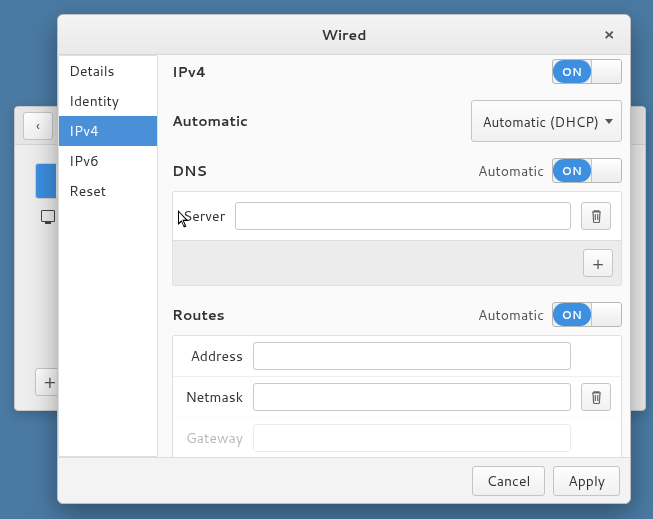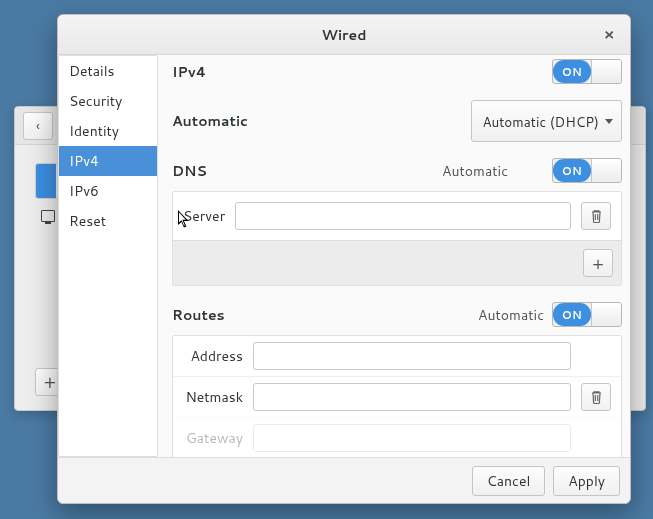--- a/index.html
+++ b/index.html
@@ -240,21 +240,20 @@
     <span>Wired</span>
     <div class="close">
         <span>×</span>
       </div>
   </div>
 
   <div class="body">
 
     <div class="sidebar">
       <div class="sidebar-item"><span>Details</span></div>
-      <div class="sidebar-item"><span>Security</span></div>
       <div class="sidebar-item"><span>Identity</span></div>
       <div class="sidebar-item selected"><span>IPv4</span></div>
       <div class="sidebar-item"><span>IPv6</span></div>
       <div class="sidebar-item"><span>Reset</span></div>
     </div>
 
     <div class="content">
 
       <div class="row">
         <span class="label">IPv4</span>
@@ -268,21 +267,21 @@
       <div class="row">
         <span class="label">Automatic</span>
         <span class="spacer"></span>
         <div class="combo">
           <span>Automatic (DHCP)</span>
           <span class="caret"></span>
         </div>
       </div>
 
       <div>
-        <div class="row" style="margin-bottom:8px;gap:36px;">
+        <div class="row" style="margin-bottom:8px;">
           <span class="label">DNS</span>
           <span class="spacer"></span>
           <span class="muted">Automatic</span>
           <div class="toggle">
             <div class="on">ON</div>
             <div class="knob"></div>
           </div>
         </div>
         <div class="group">
           <div class="group-row">

